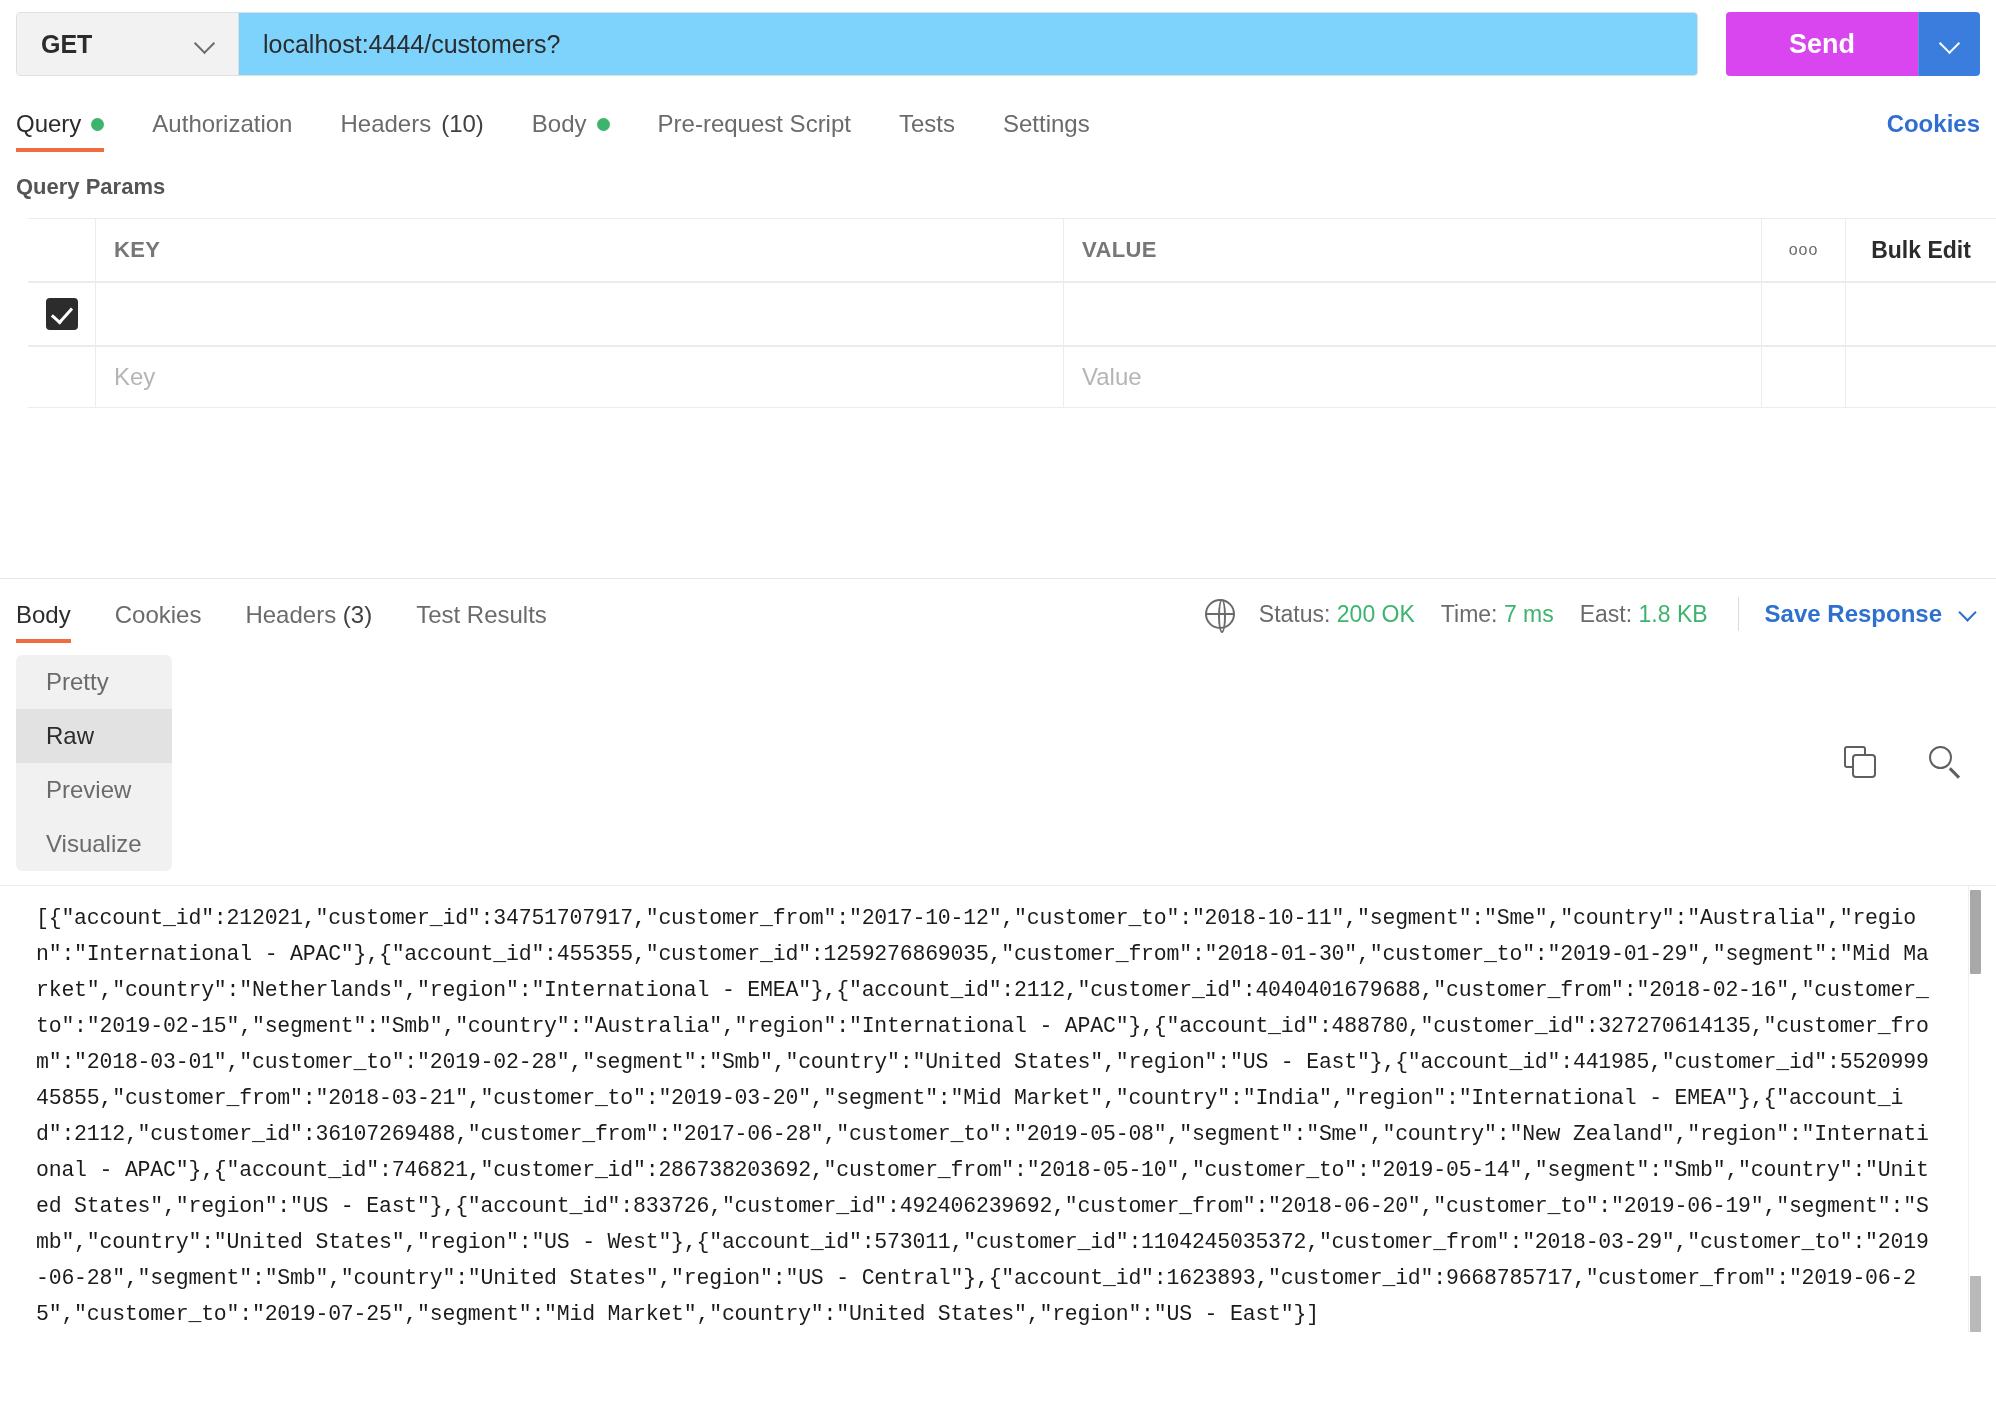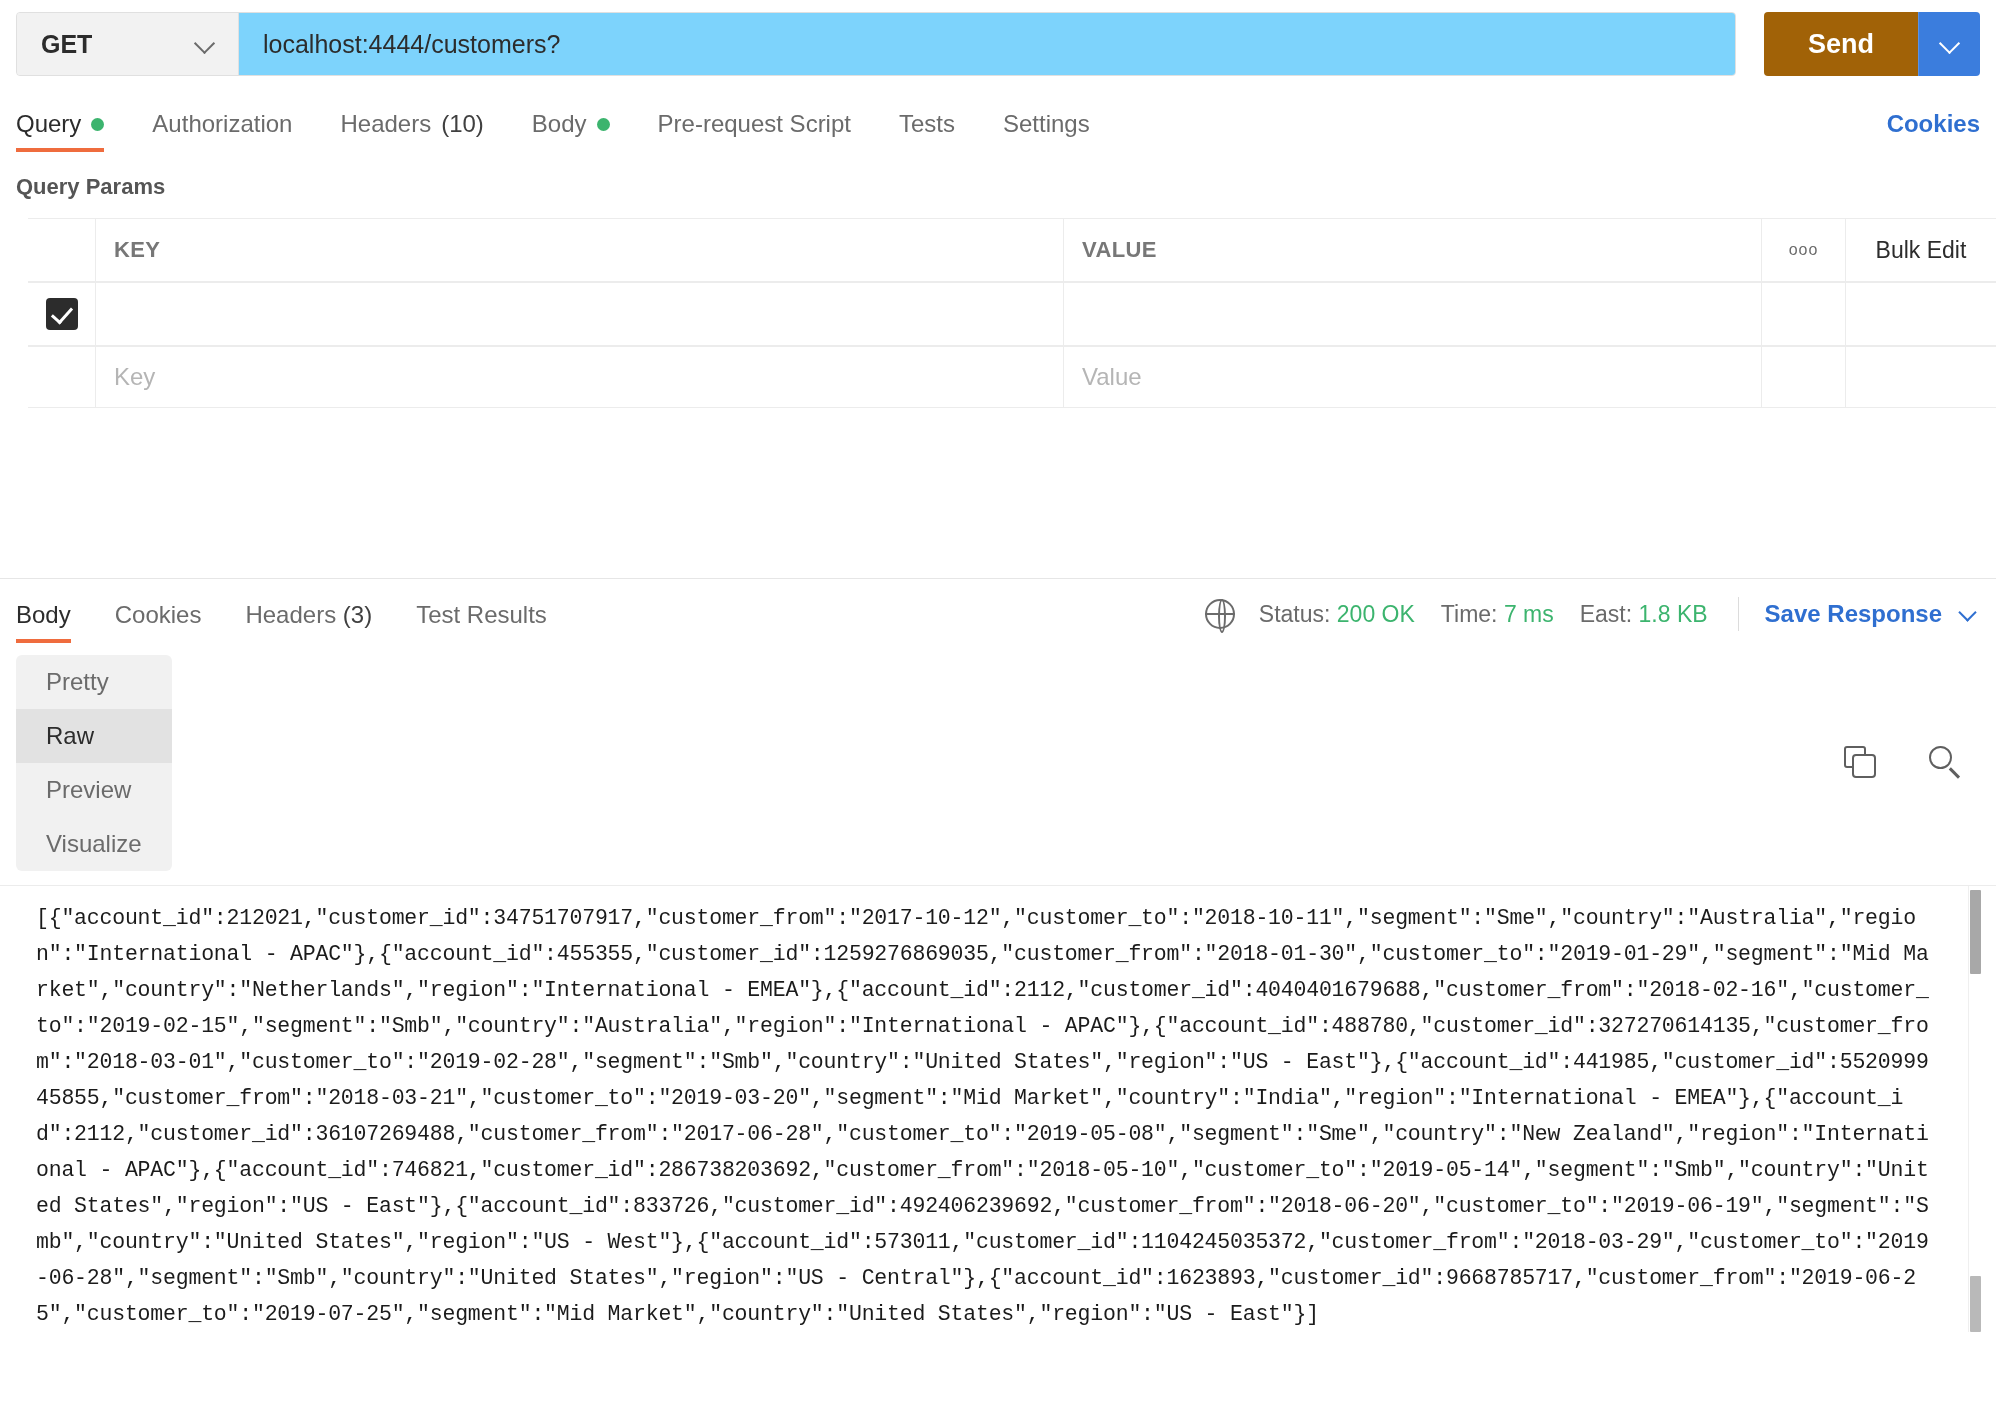--- a/index.html
+++ b/index.html
@@ -66,25 +66,25 @@
     cursor: text;
   }
   .send-group {
     display: flex;
     margin-left: 20px;
     height: 64px;
     border-radius: 4px;
     overflow: hidden;
   }
   .send-btn {
-    background: #a16207;
+    background: #d946ef;
     color: #fff;
     font-size: 27px;
     font-weight: 700;
-    padding: 0 44px;
+    padding: 0 63px;
     display: flex;
     align-items: center;
     cursor: pointer;
     border: none;
     font-family: "Liberation Sans", sans-serif;
   }
   .send-caret {
     background: #3b7ddd;
     width: 62px;
     display: flex;
@@ -193,21 +193,21 @@
     justify-content: center;
   }
   .col-head {
     font-size: 22px;
     font-weight: 700;
     color: #777;
     letter-spacing: 0.4px;
   }
   .bulk-edit {
     font-size: 23px;
-    font-weight: 400;
+    font-weight: 700;
     color: #2c2c2c;
     cursor: pointer;
   }
   .dots-icon {
     font-size: 16px;
     color: #6b6b6b;
     letter-spacing: 1px;
     cursor: pointer;
   }
   .checkbox {

